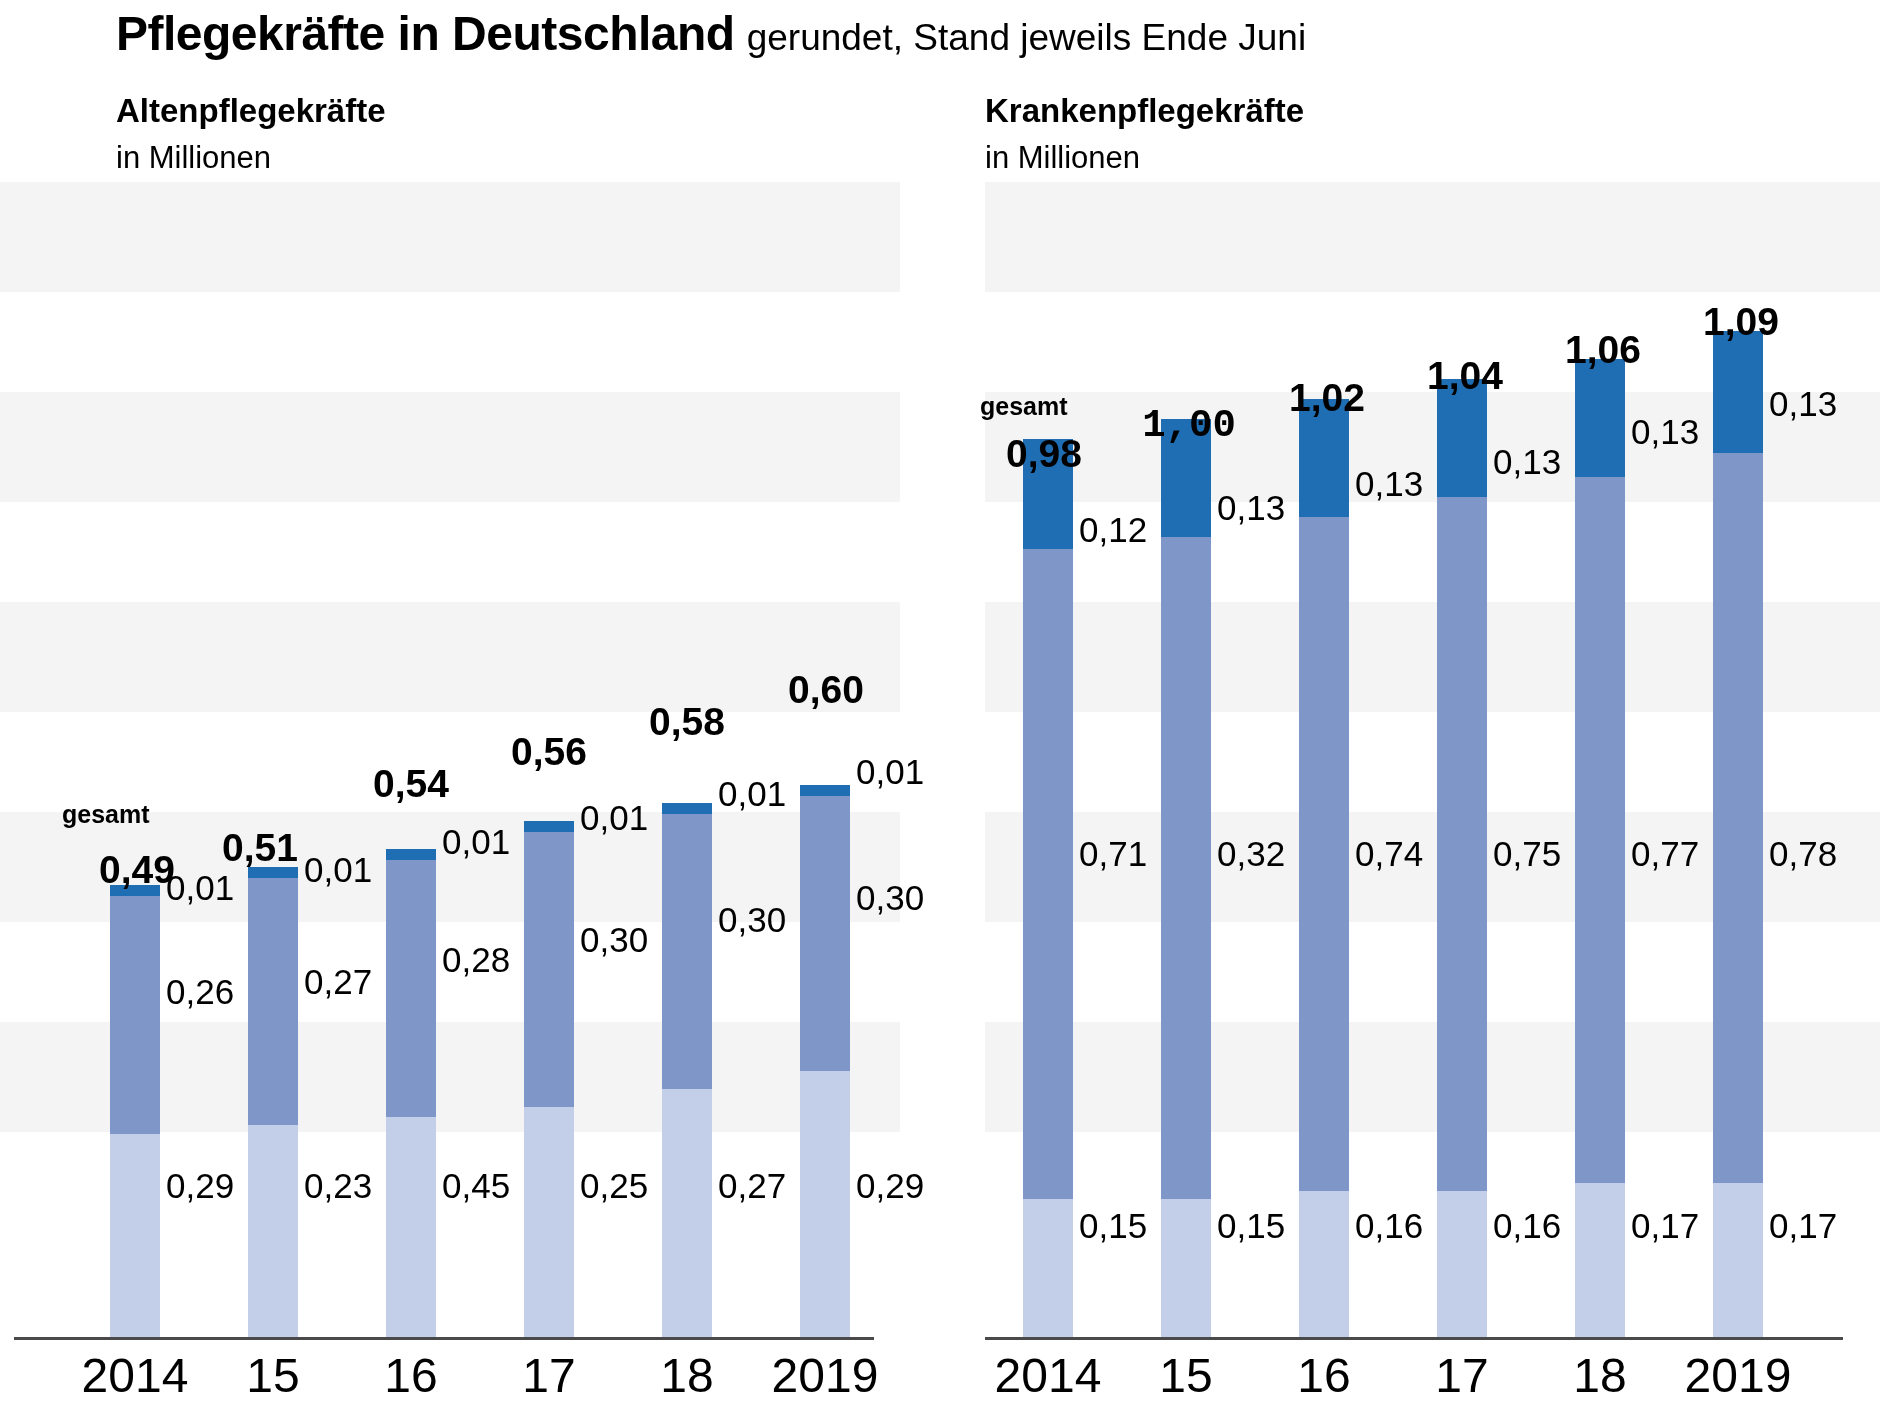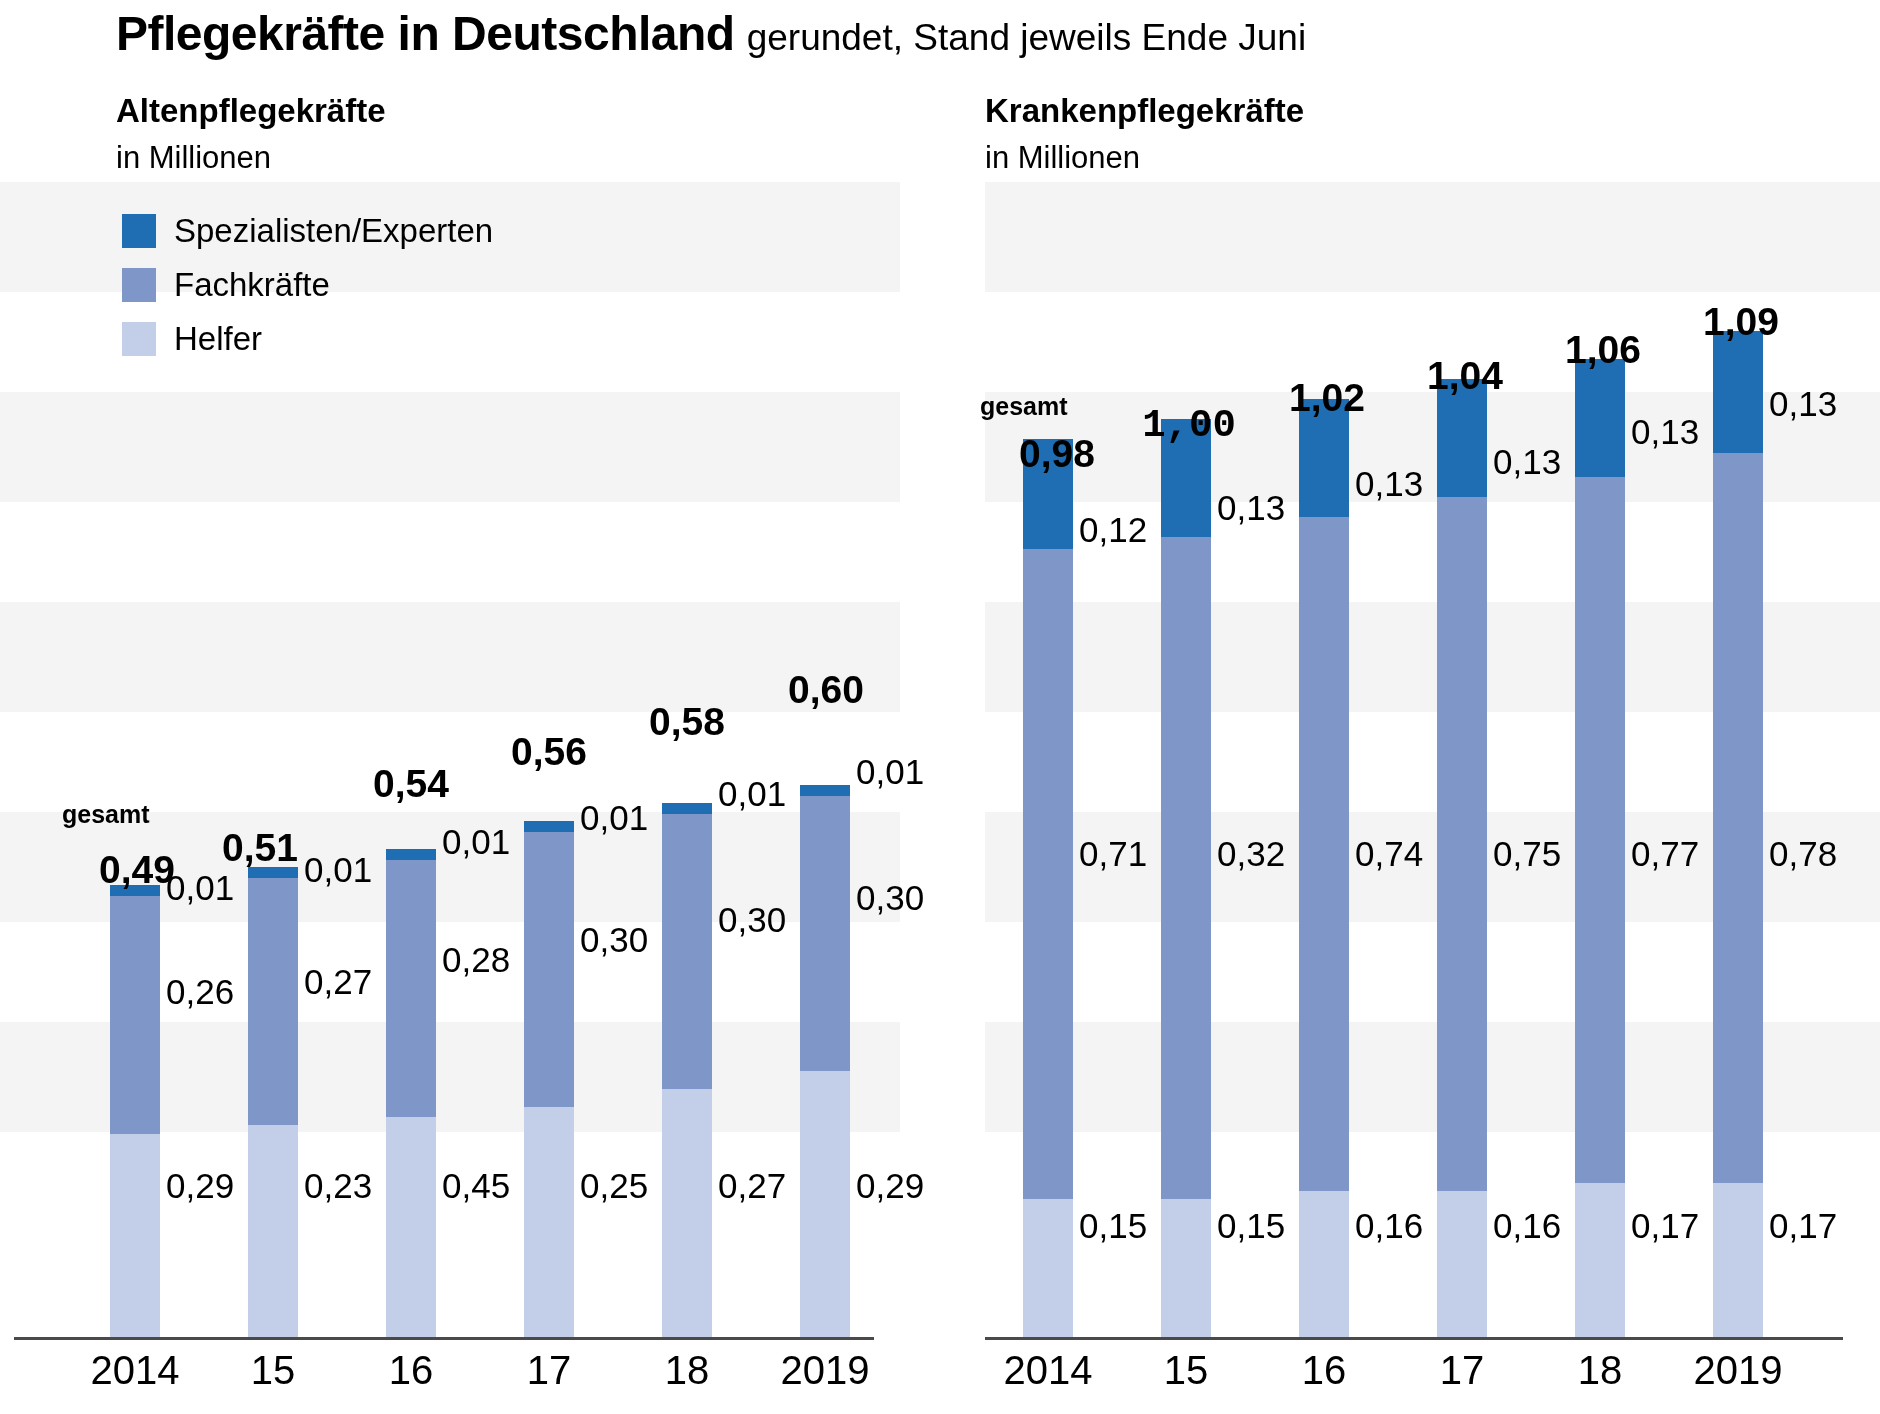--- a/index.html
+++ b/index.html
@@ -148,21 +148,21 @@
   .gesamt-word {
     position: absolute;
     font-size: 25px;
     font-weight: bold;
     white-space: nowrap;
   }
 
   
   .xlabel {
     position: absolute;
-    font-size: 40px;
+    font-size: 48px;
     text-align: center;
     white-space: nowrap;
   }
   .panel .ticks {
     position: absolute;
     left: 0;
     bottom: 8px;
     width: 100%;
     height: 56px;
   }
@@ -181,34 +181,20 @@
       <div class="band" style="top:90px;height:110px;"></div>
       <div class="band" style="top:300px;height:110px;"></div>
       <div class="band" style="top:510px;height:110px;"></div>
       <div class="band" style="top:720px;height:110px;"></div>
       <div class="band" style="top:930px;height:110px;"></div>
     </div>
 
     <div class="panel-title">Altenpflegekräfte</div>
     <div class="panel-unit">in Millionen</div>
 
-    <div class="legend">
-      <div class="legend-item">
-        <span class="legend-swatch seg-spec"></span>
-        <span class="legend-label">Spezialisten/Experten</span>
-      </div>
-      <div class="legend-item">
-        <span class="legend-swatch seg-fach"></span>
-        <span class="legend-label">Fachkräfte</span>
-      </div>
-      <div class="legend-item">
-        <span class="legend-swatch seg-helf"></span>
-        <span class="legend-label">Helfer</span>
-      </div>
-    </div>
 
     <div class="plot">
       <div class="axis"></div>
 
       <div class="gesamt-word" style="left:62px; top:500px;">gesamt</div>
 
       <div class="bar-group" style="left:110px; width:50px; height:452px;">
         <div class="bar">
           <div class="seg seg-spec" style="height:11px;"></div>
           <div class="seg seg-fach" style="height:238px;"></div>
@@ -308,21 +294,21 @@
 
       <div class="gesamt-word" style="left:-5px; top:92px;">gesamt</div>
 
       <div class="bar-group" style="left:38px; width:50px; height:898px;">
         <div class="bar">
           <div class="seg seg-spec" style="height:110px;"></div>
           <div class="seg seg-fach" style="height:650px;"></div>
           <div class="seg seg-helf" style="height:138px;"></div>
         </div>
       </div>
-      <div class="total-label" style="left:20px; top:132px; width:104px;">0,98</div>
+      <div class="total-label" style="left:7px; top:132px; width:104px;">0,98</div>
       <div class="vlabel" style="left:94px; top:210px;">0,12</div>
       <div class="vlabel" style="left:94px; top:534px;">0,71</div>
       <div class="vlabel" style="left:94px; top:906px;">0,15</div>
 
       <div class="bar-group" style="left:176px; width:50px; height:918px;">
         <div class="bar">
           <div class="seg seg-spec" style="height:118px;"></div>
           <div class="seg seg-fach" style="height:662px;"></div>
           <div class="seg seg-helf" style="height:138px;"></div>
         </div>

